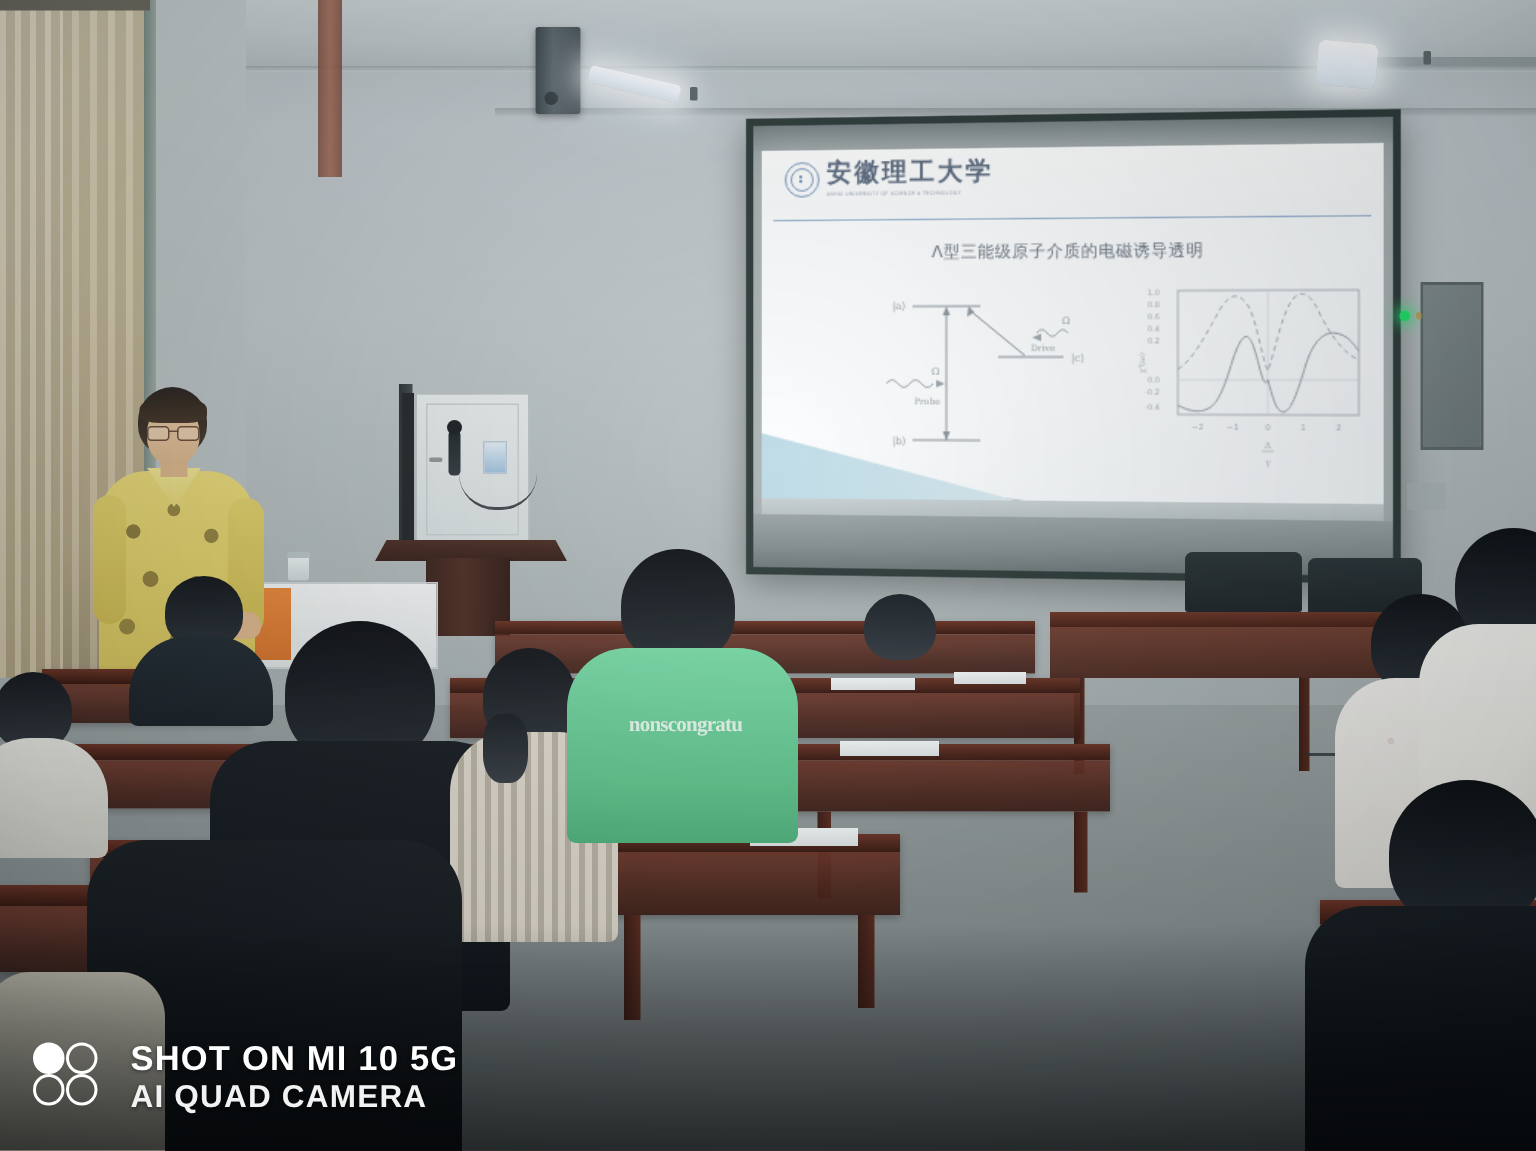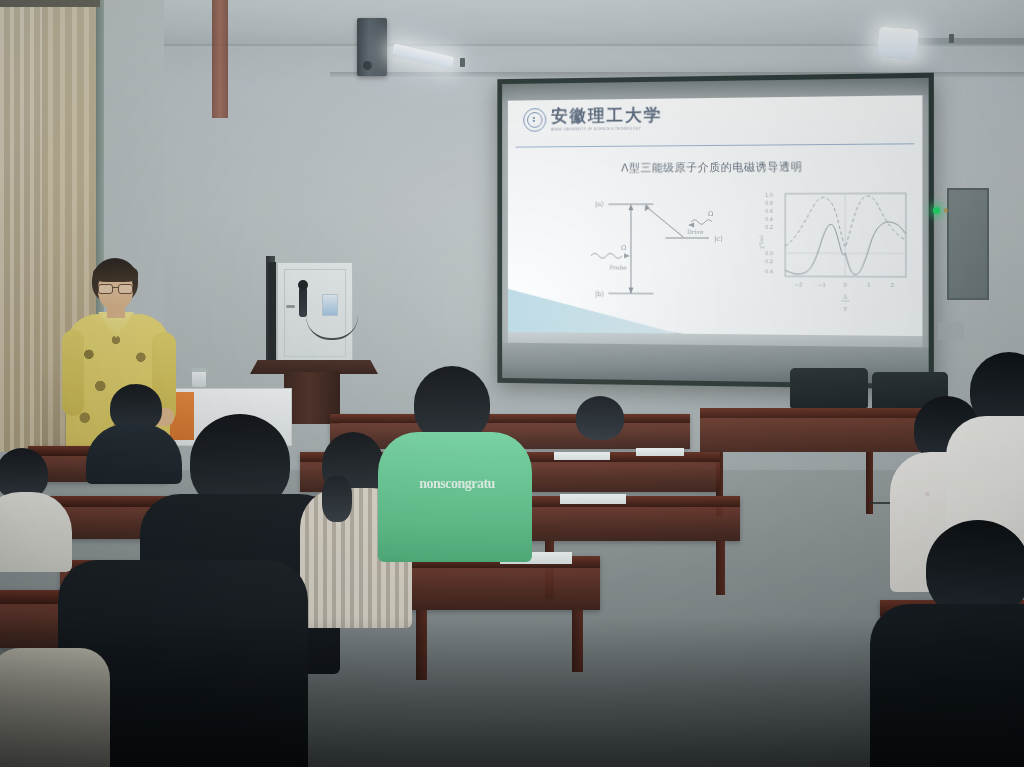--- a/index.html
+++ b/index.html
@@ -679,14 +679,26 @@
   </div>
 
   <div class="person" style="left:576px;top:396px;width:48px;height:46px;">
     <div class="head" style="left:0;top:0;width:48px;height:44px;
       background:linear-gradient(180deg,#1a2026,#343b42);"></div>
   </div>
 
   <div class="global-tint"></div>
   <div class="bottom-vignette"></div>
 
+  <div class="watermark">
+    <div class="wm-icon">
+      <div class="c tl"></div>
+      <div class="c tr"></div>
+      <div class="c bl"></div>
+      <div class="c br"></div>
+    </div>
+    <div class="wm-text">
+      <div class="wm-l1">SHOT ON MI 10 5G</div>
+      <div class="wm-l2">AI QUAD CAMERA</div>
+    </div>
+  </div>
 
 </div>
 
 </body></html>

